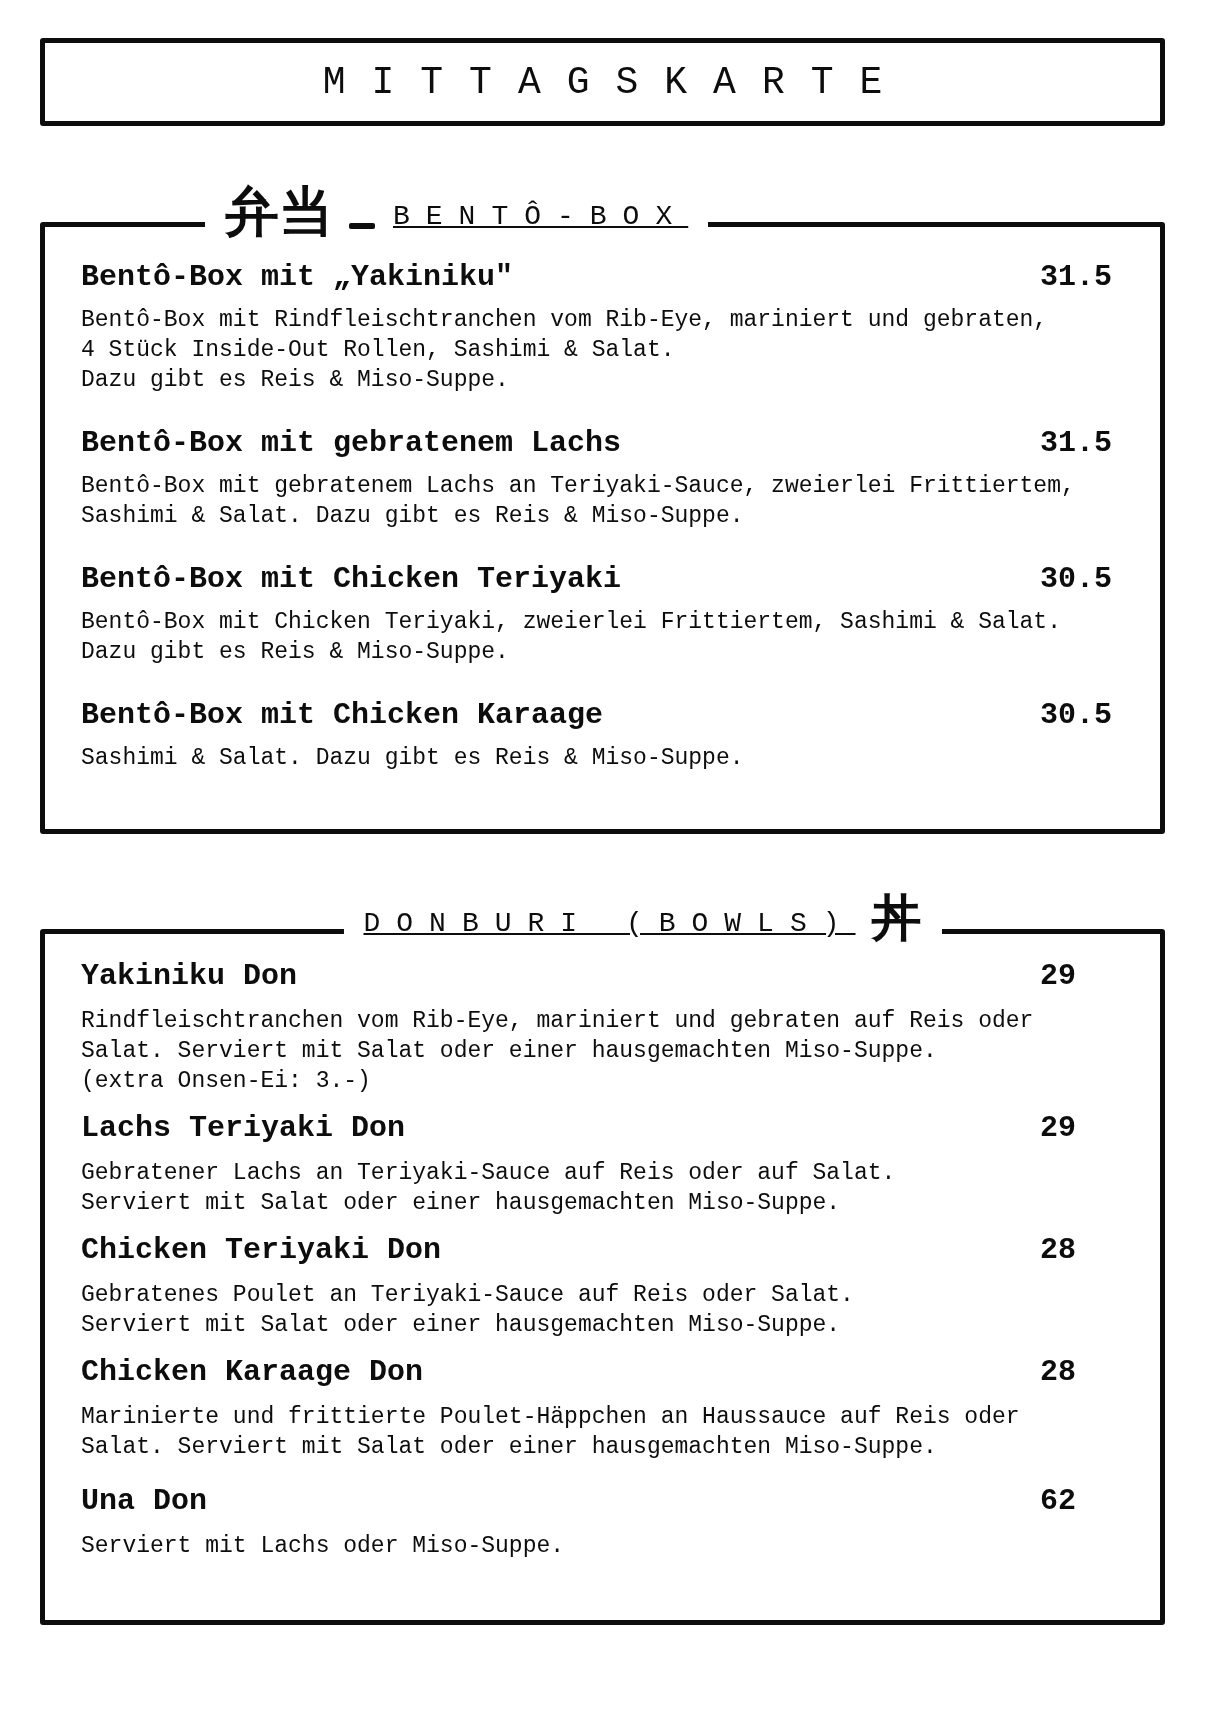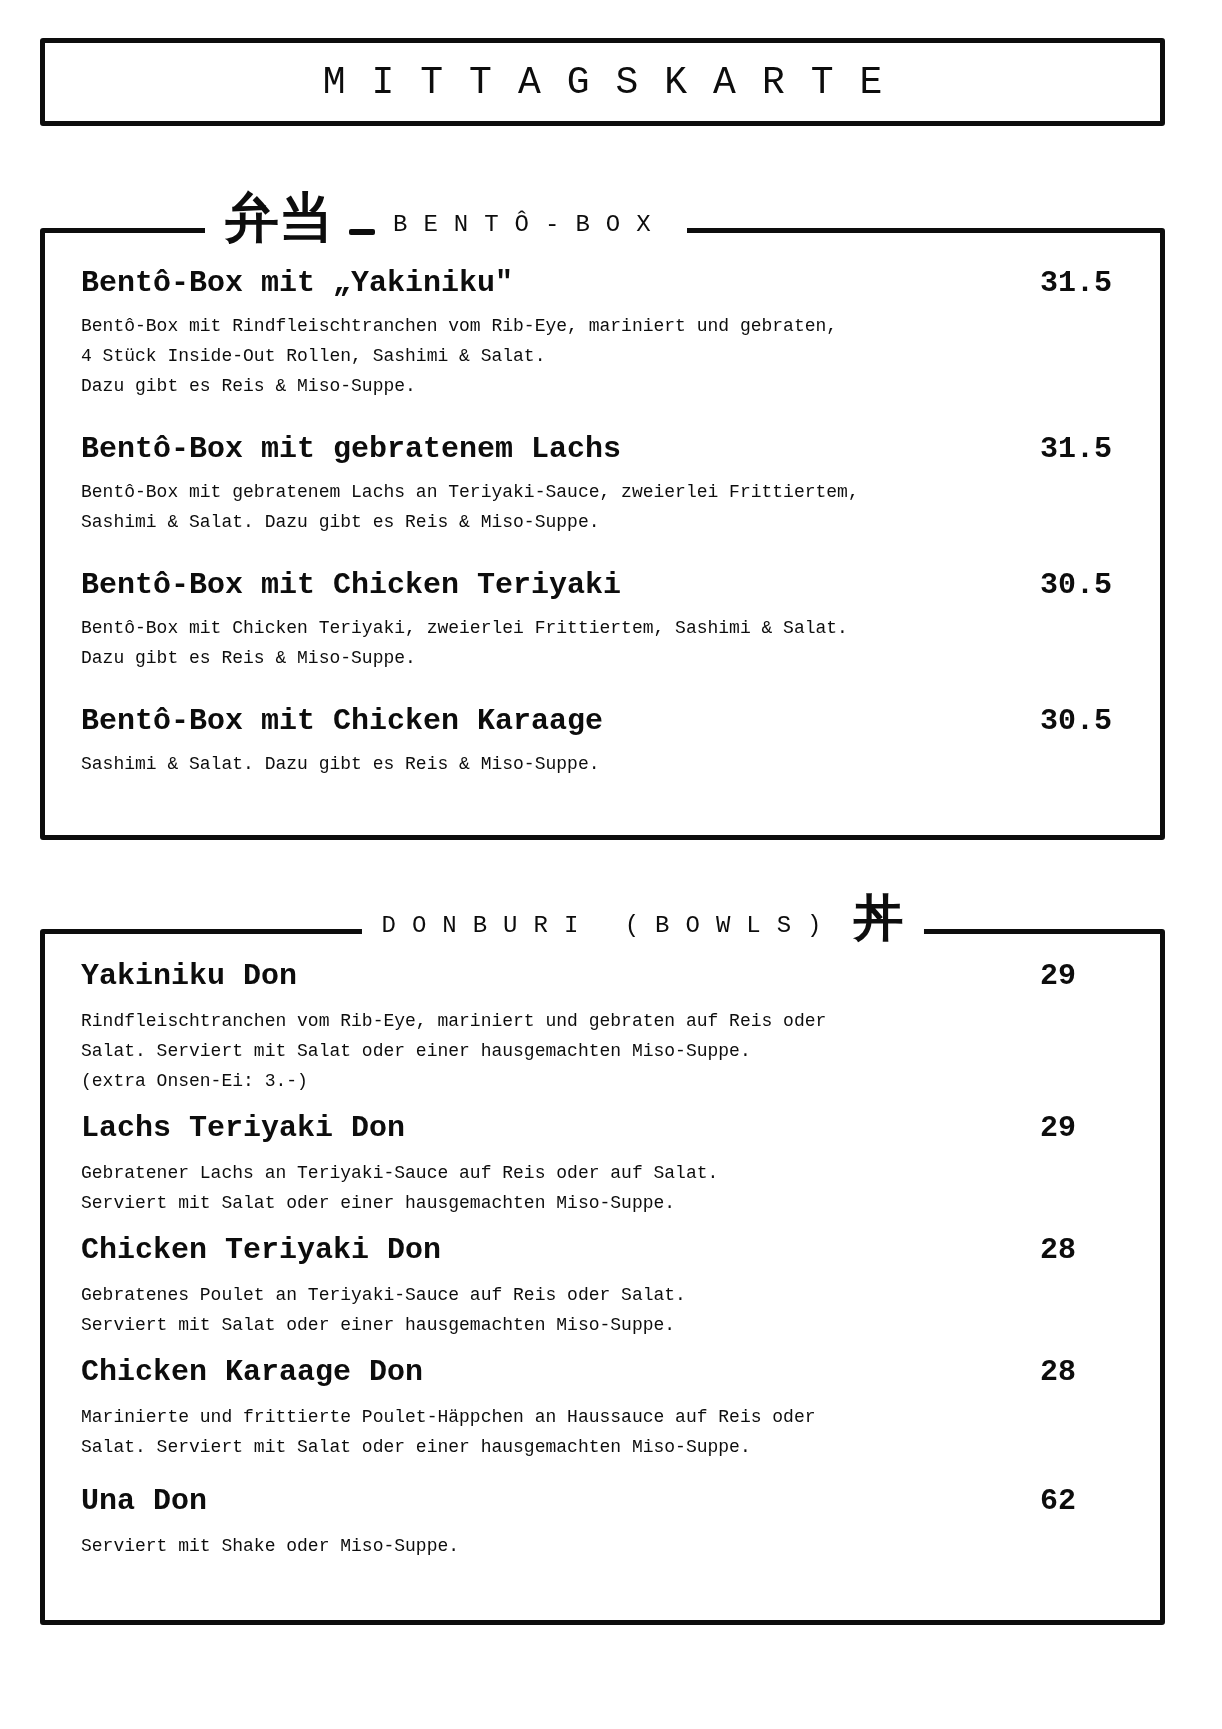--- a/index.html
+++ b/index.html
@@ -23,21 +23,21 @@
     letter-spacing:26px; padding-left:26px;
     white-space:nowrap;
   }
   .menu-box {
     position:absolute; left:40px;
     width:1125px;
     border:5px solid #0d0d0d; border-radius:3px;
     box-sizing:border-box;
     background:#ffffff;
   }
-  #bento-box   { top:228px; height:612px; padding:32px 36px 4px 36px; }
+  #bento-box   { top:222px; height:612px; padding:32px 36px 4px 36px; }
   #donburi-box { top:929px; height:696px; padding:24px 36px 14px 36px; }
 
   .section-header {
     position:absolute;
     bottom:calc(100% - 10px);
     background:#ffffff;
     display:flex; align-items:flex-end;
     padding:0 20px;
     white-space:nowrap;
     z-index:2;
@@ -49,43 +49,44 @@
     font-size:54px; line-height:0.95; font-weight:bold;
     font-family:"DejaVu Sans","Liberation Sans",sans-serif;
   }
   #donburi-box .kanji { font-size:50px; margin-bottom:2px; }
   .header-dash {
     width:26px; height:6px; background:#0d0d0d;
     margin:0 18px 8px 16px;
     border-radius:2px;
   }
   .section-heading {
-    font-size:24px; letter-spacing:16px; line-height:1.15;
+    font-size:28px; letter-spacing:16px; line-height:1.15;
     margin-bottom:4px;
+    text-decoration:underline;
   }
   #donburi-box .section-heading { margin-right:16px; }
 
   .item { margin-bottom:30px; }
   #donburi-box .item { margin-bottom:14px; }
   .item:last-child { margin-bottom:0;margin-top:21px; }
   .item-head { display:flex; align-items:baseline; }
   .item-name {
     flex:1 1 auto;
     font-size:30px; font-weight:bold; line-height:36px;
     white-space:nowrap;
   }
   .item-price {
     flex:0 0 84px;
     font-size:30px; font-weight:bold; line-height:36px;
     text-align:left;
   }
   .item-desc { margin-top:10px; }
   #donburi-box .item-desc { margin-top:12px; }
   .desc-line {
-    font-size:18px; line-height:30px;
+    font-size:23px; line-height:30px;
     white-space:nowrap;
   }
 </style>
 </head>
 <body>
 
 <div class="page">
 
   <div class="title-box">
     <h1 class="title">MITTAGSKARTE</h1>
@@ -194,19 +195,19 @@
             <div class="desc-line">Salat. Serviert mit Salat oder einer hausgemachten Miso-Suppe.</div>
           </div>
   </div>
 
   <div class="item">
     <div class="item-head">
       <span class="item-name">Una Don</span>
       <span class="item-price">62</span>
     </div>
     <div class="item-desc">
-            <div class="desc-line">Serviert mit Shake oder Miso-Suppe.</div>
+            <div class="desc-line">Serviert mit Lachs oder Miso-Suppe.</div>
           </div>
   </div>
 </div>
   </section>
 
 </div>
 
 </body></html>

